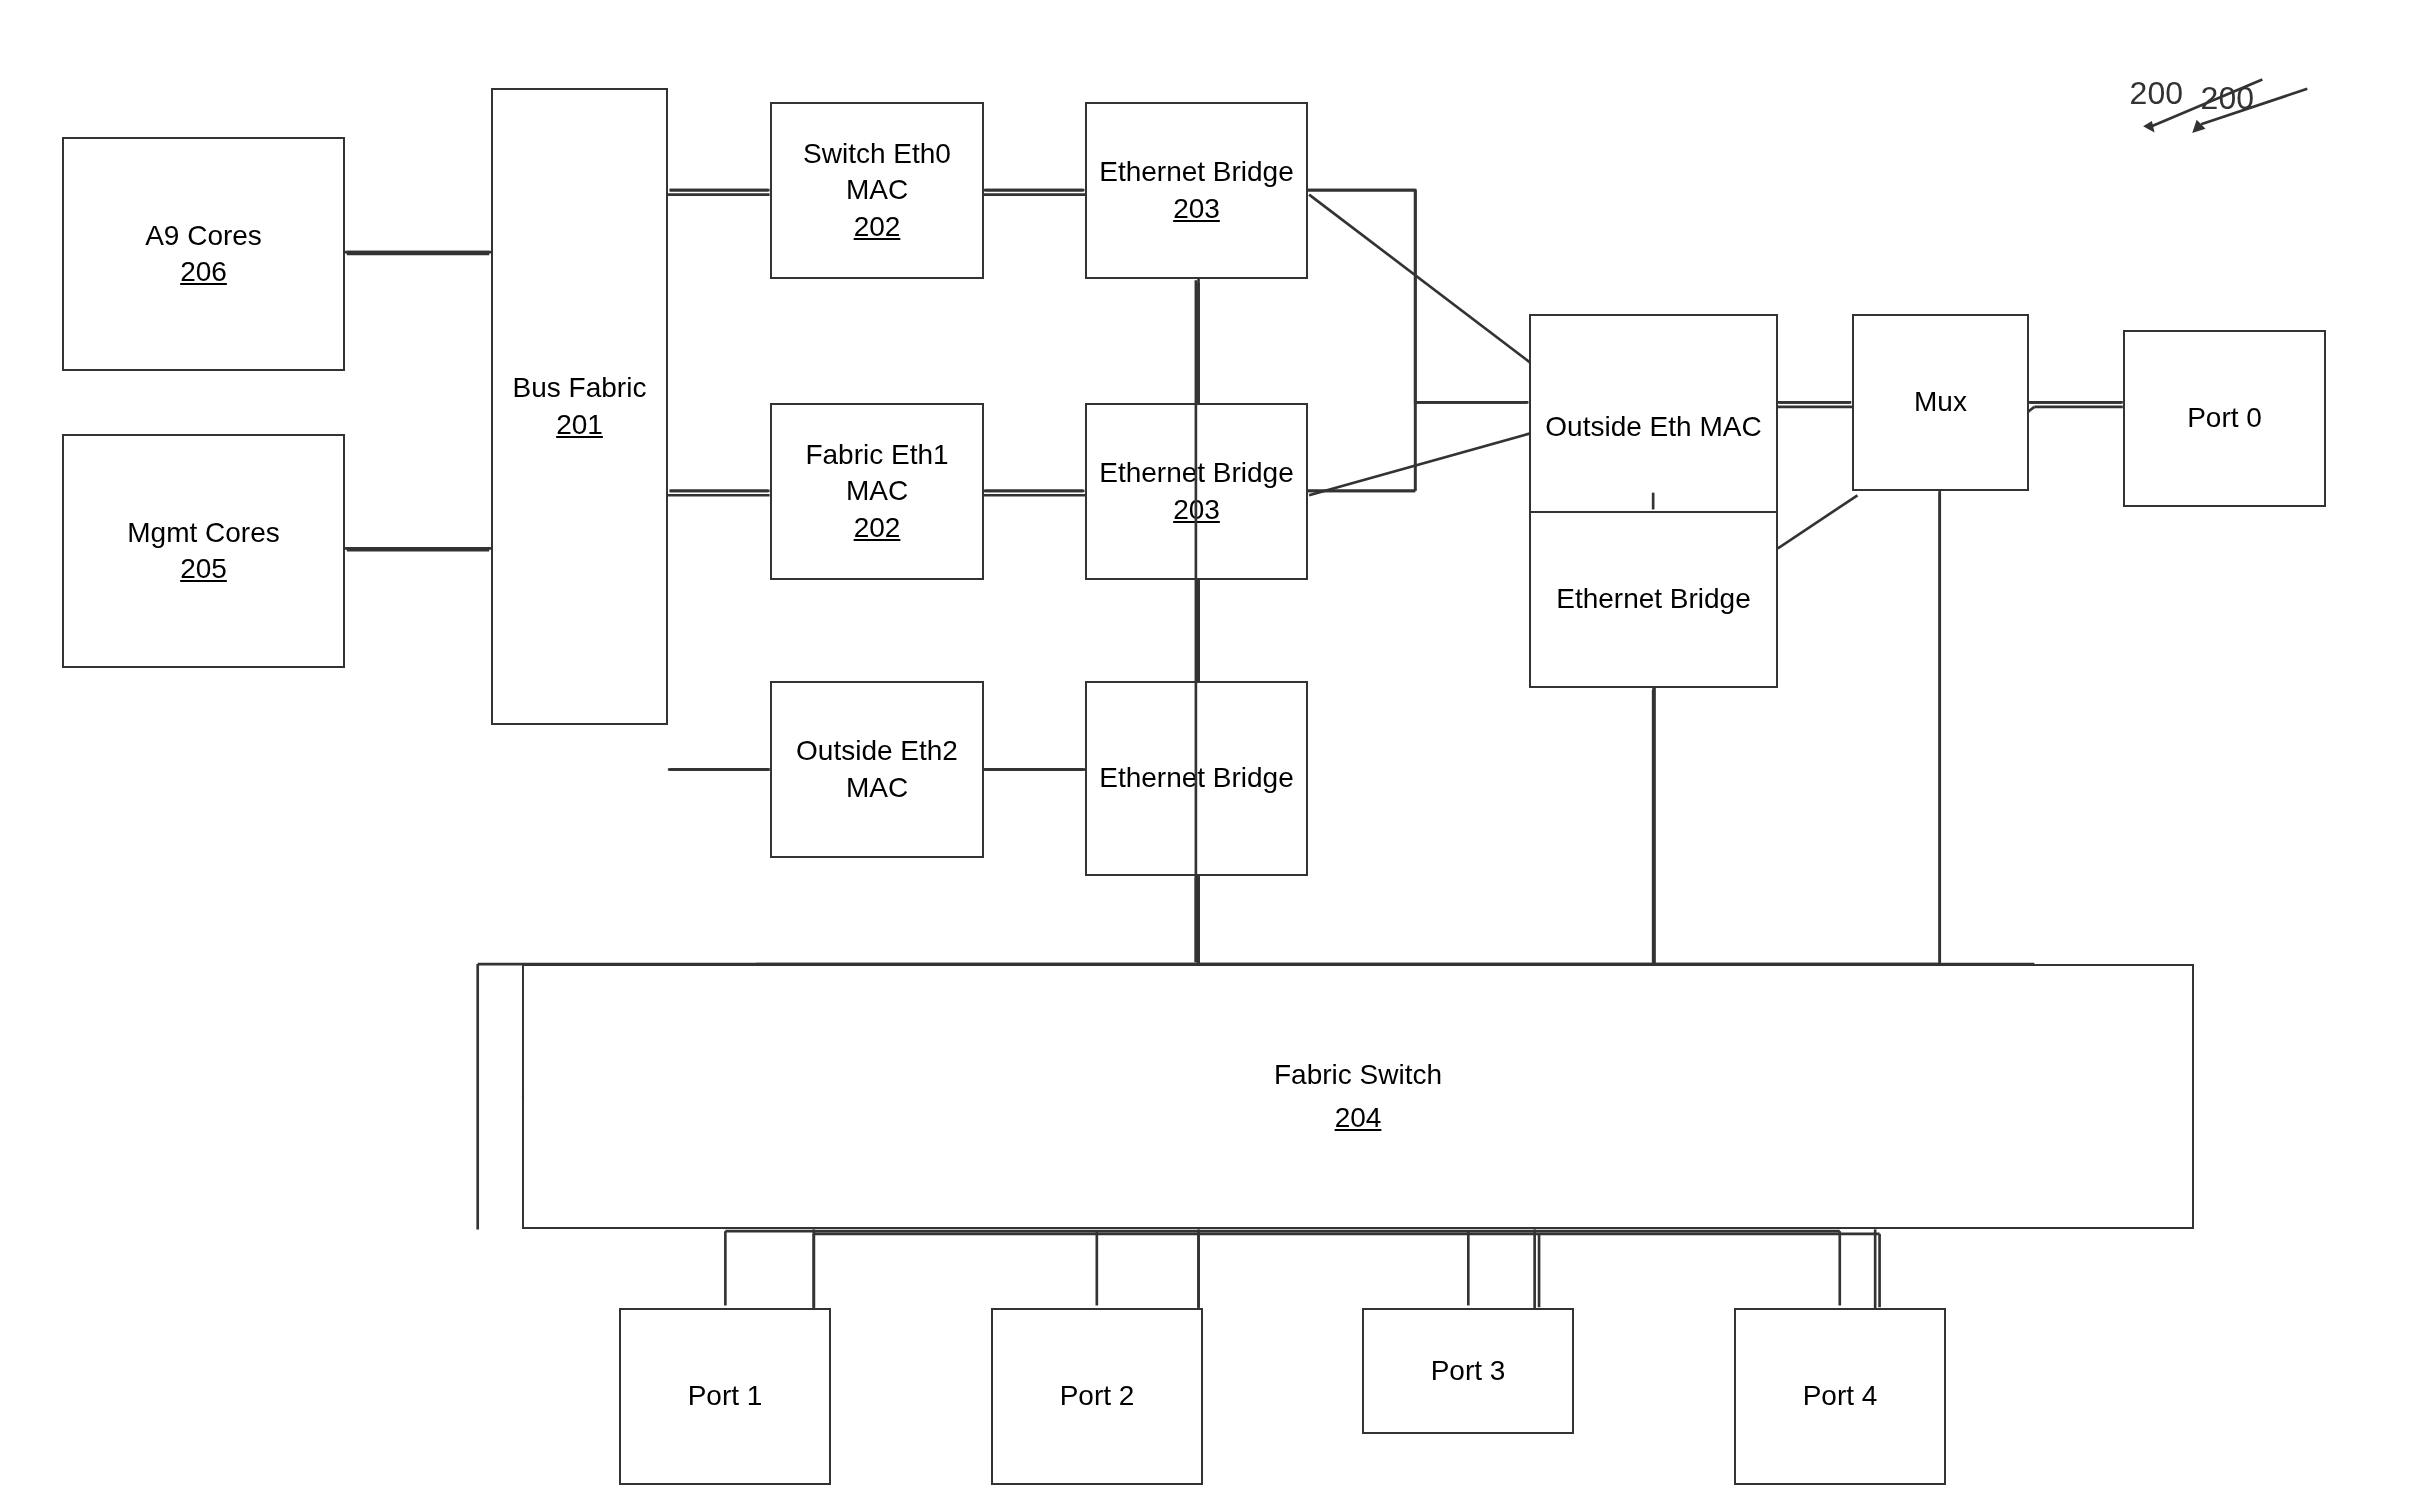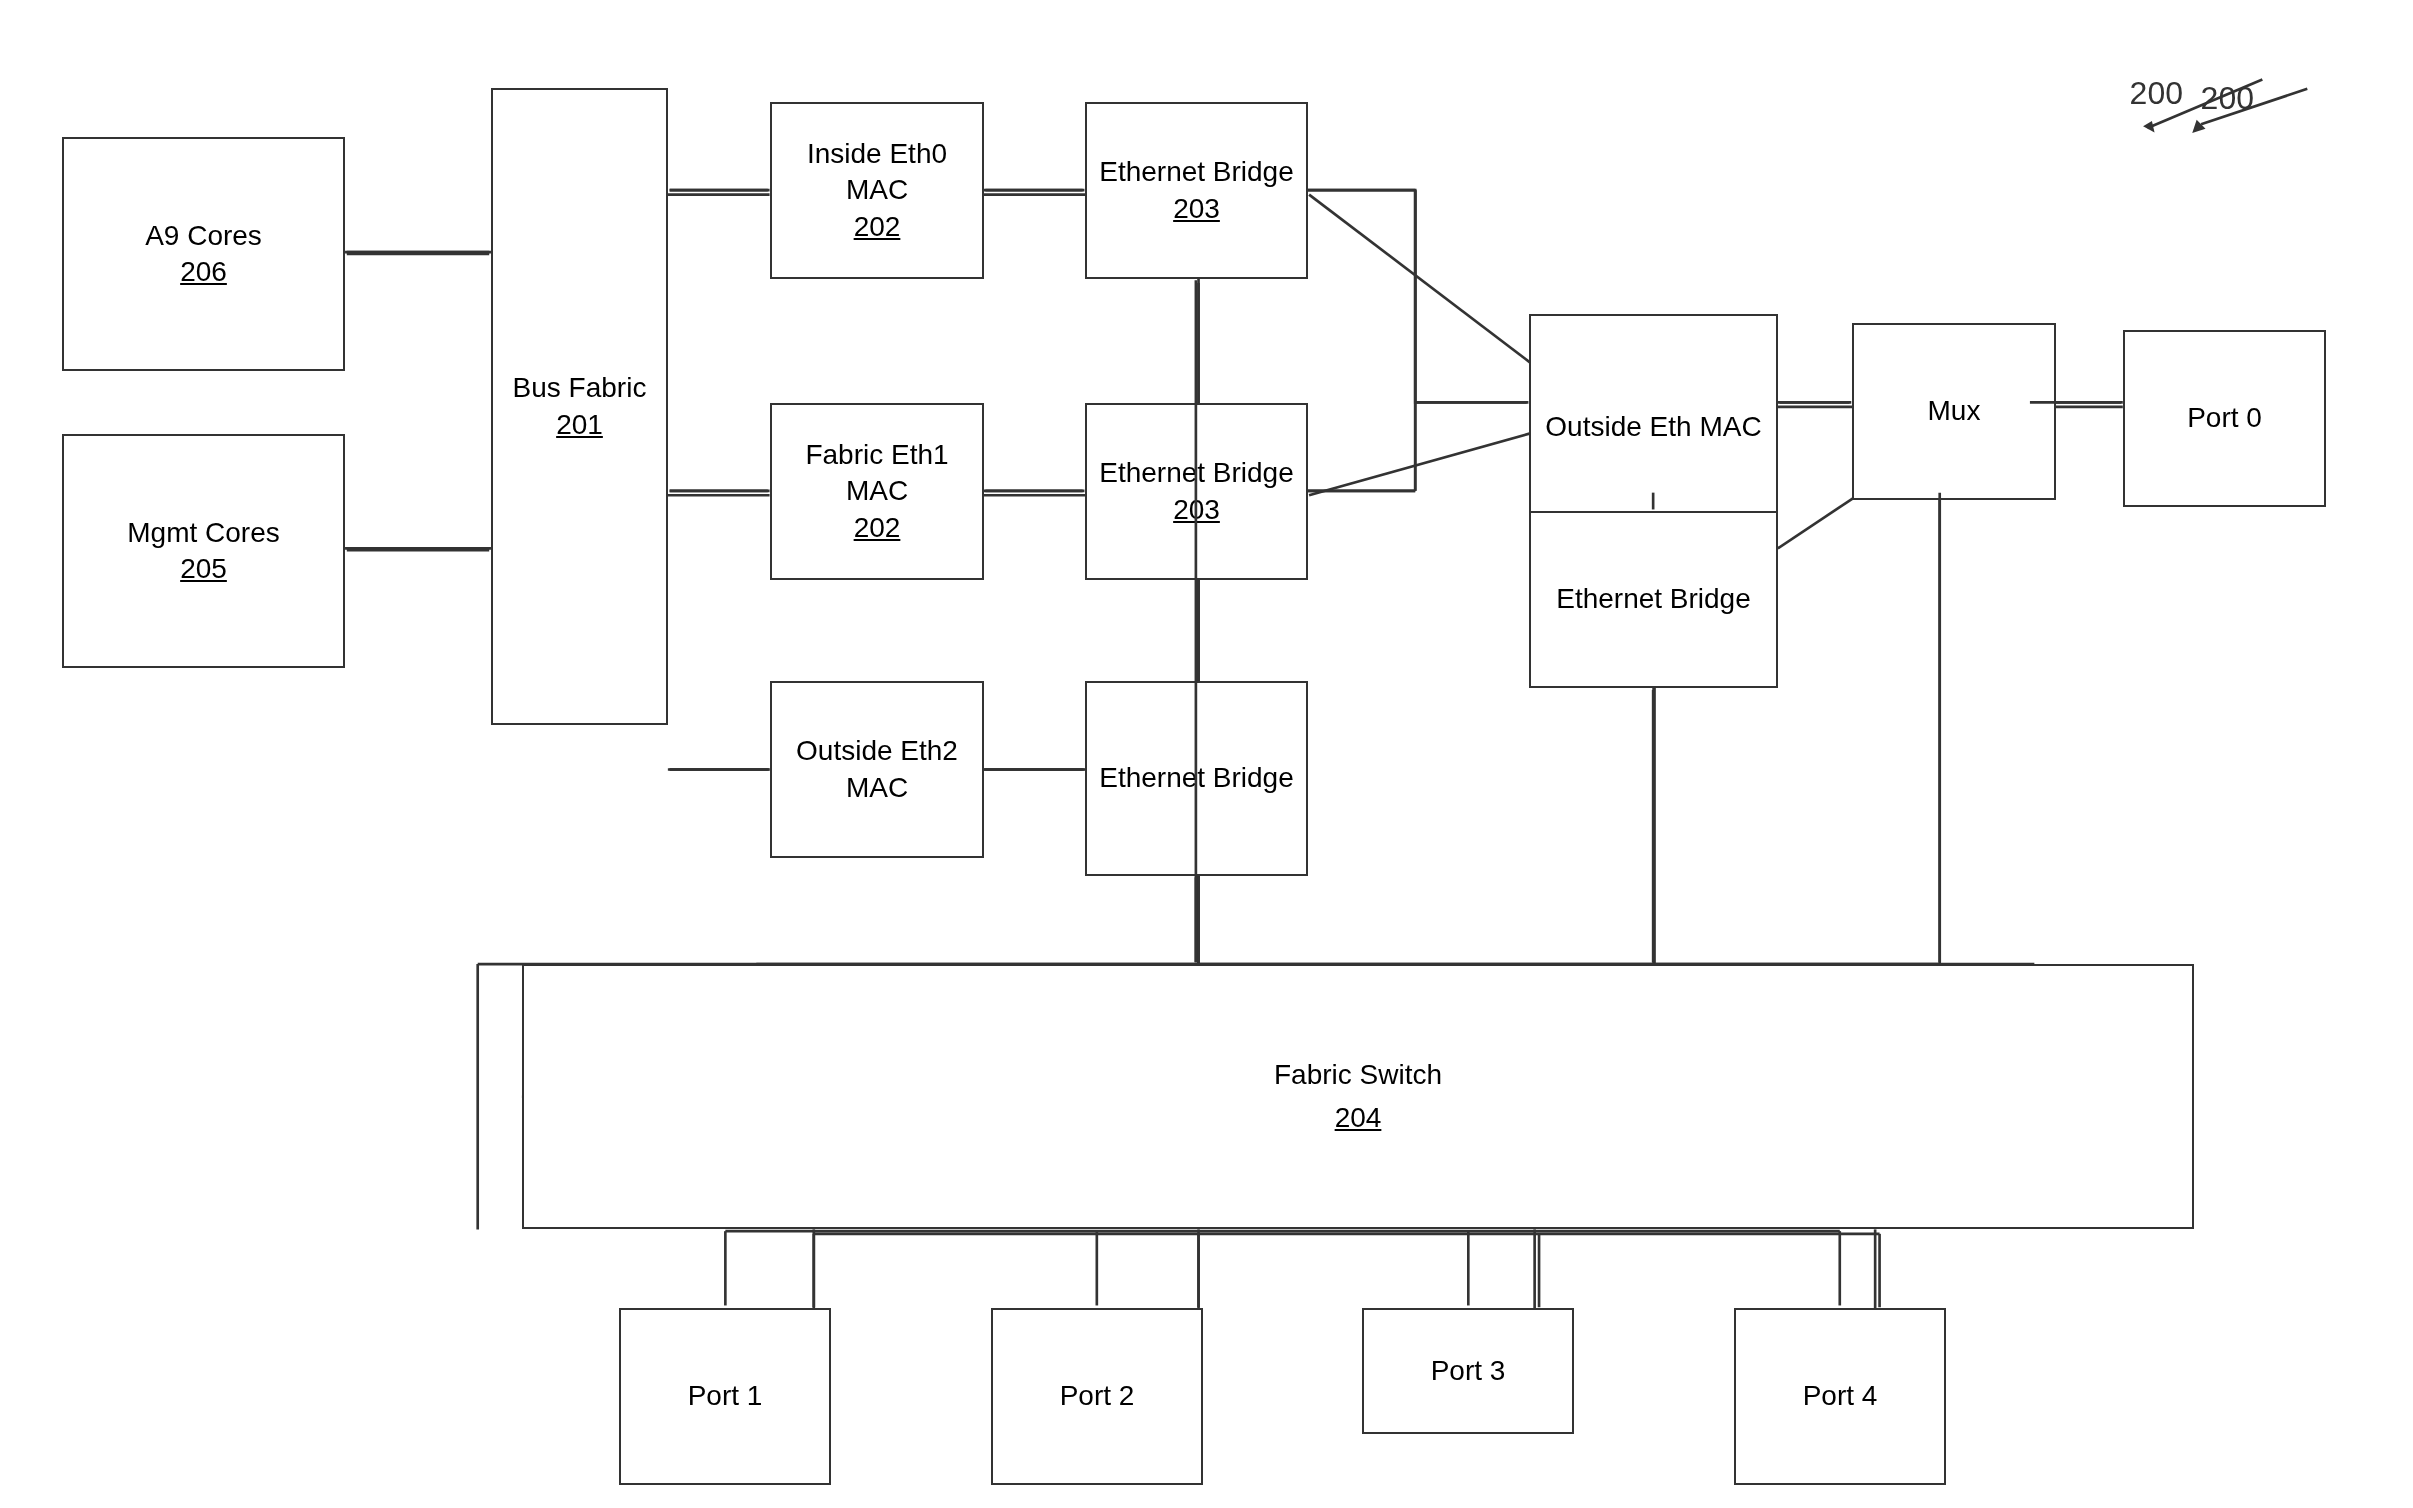--- a/index.html
+++ b/index.html
@@ -200,21 +200,21 @@
     <span>Mgmt Cores</span>
     <span class="underline">205</span>
   </div>
 
   <div class="box" style="left:491px; top:88px; width:177px; height:637px;">
     <span>Bus Fabric</span>
     <span class="underline">201</span>
   </div>
 
   <div class="box" style="left:770px; top:102px; width:214px; height:177px;">
-    <span>Inside Eth0 MAC</span>
+    <span>Switch Eth0 MAC</span>
     <span class="underline">202</span>
   </div>
 
   <div class="box" style="left:770px; top:403px; width:214px; height:177px;">
     <span>Fabric Eth1 MAC</span>
     <span class="underline">202</span>
   </div>
 
   <div class="box" style="left:770px; top:681px; width:214px; height:177px;">
     <span>Outside Eth2 MAC</span>
@@ -235,21 +235,21 @@
   </div>
 
   <div class="box" style="left:1529px; top:314px; width:249px; height:227px;">
     <span>Outside Eth MAC</span>
   </div>
 
   <div class="box" style="left:1529px; top:511px; width:249px; height:177px;">
     <span>Ethernet Bridge</span>
   </div>
 
-  <div class="box" style="left:1852px; top:314px; width:204px; height:177px;margin-top:9px;">
+  <div class="box" style="left:1852px; top:314px; width:177px; height:177px;">
     <span>Mux</span>
   </div>
 
   <div class="box" style="left:2123px; top:330px; width:203px; height:177px;">
     <span>Port 0</span>
   </div>
 
   <div class="box" style="left:522px; top:964px; width:1672px; height:265px;gap:7px;">
     <span>Fabric Switch</span>
     <span class="underline">204</span>

